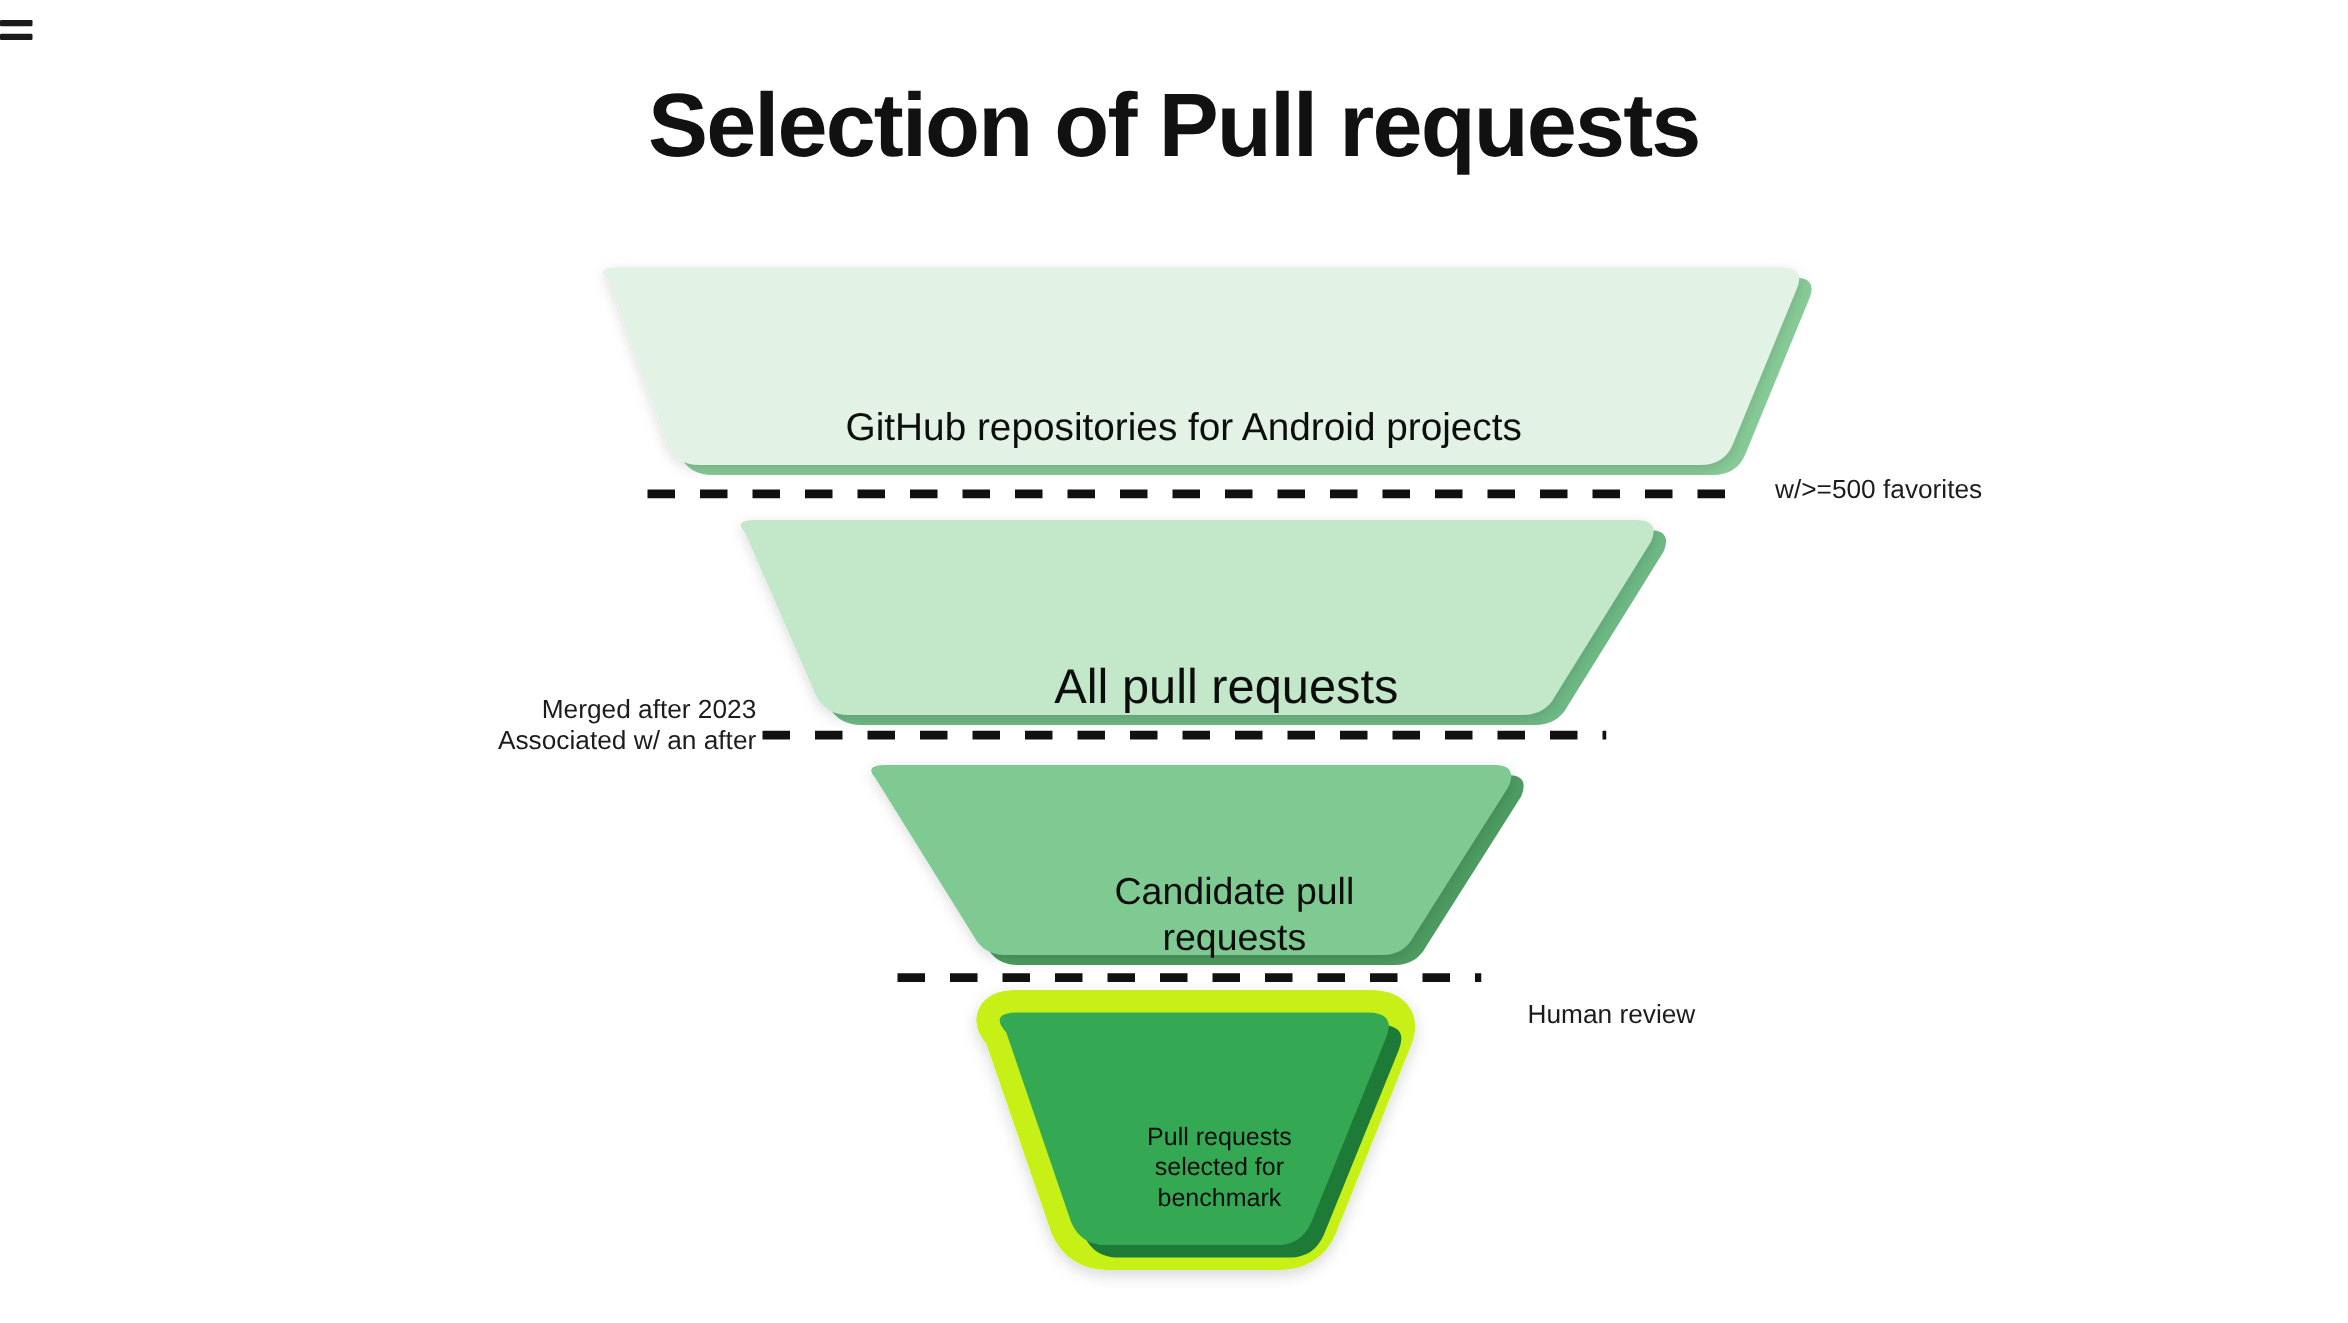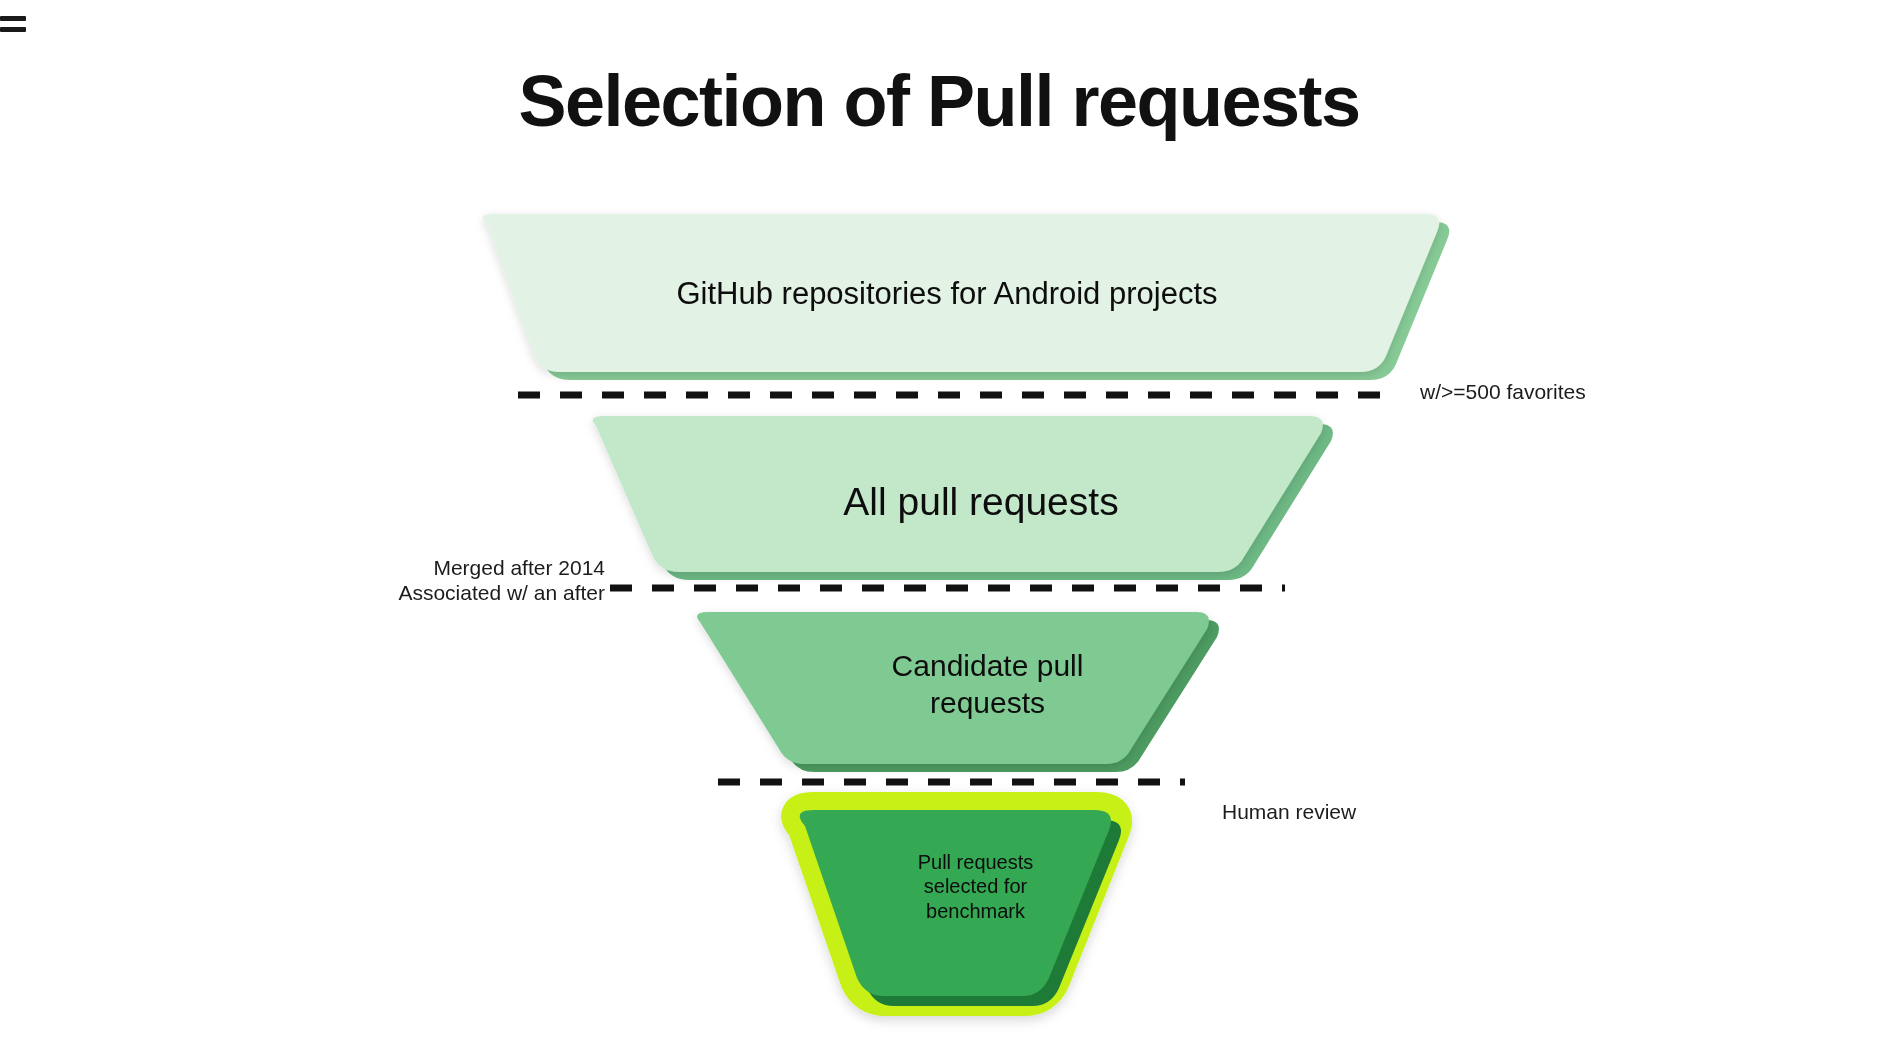--- a/index.html
+++ b/index.html
@@ -44,20 +44,21 @@
 
   .seg-text{
     position:absolute;
     text-align:center;
     color:#0d0d0d;
     font-size:30px;
     line-height:1.22;
     font-weight:500;
     pointer-events:none;
     white-space:pre-line;
+    margin-top:48px;
   }
   .seg-text.s1{font-size:31px;}
   .seg-text.s2{font-size:39px;}
   .seg-text.s3{font-size:30px;}
   .seg-text.s4{font-size:20px;}
 </style>
 </head>
 <body>
 
 <div id="stage">
@@ -118,19 +119,19 @@
   <div class="seg-text s3" style="left:779px;top:648px;width:417px;">Candidate pull
 requests</div>
 
   <div class="seg-text s4" style="left:857px;top:850px;width:237px;">Pull requests
 selected for
 benchmark</div>
 
   <div class="divider-label" style="left:1420px;top:380px;">w/&gt;=500 favorites</div>
 
   <div class="divider-label left-side" style="left:250px;top:556px;width:355px;">
-    <span class="line">Merged after 2014</span>
+    <span class="line">Merged after 2023</span>
     <span class="line">Associated w/ an after</span>
   </div>
 
   <div class="divider-label" style="left:1222px;top:766px;margin-top:34px;">Human review</div>
 
 </div>
 
 </body></html>

